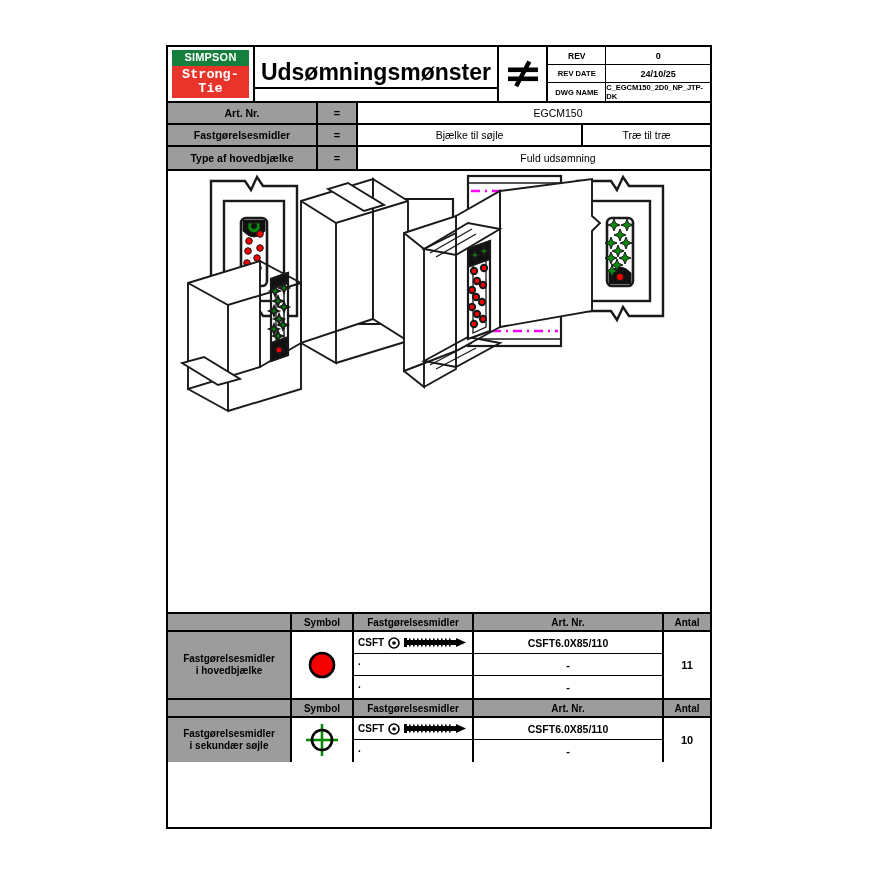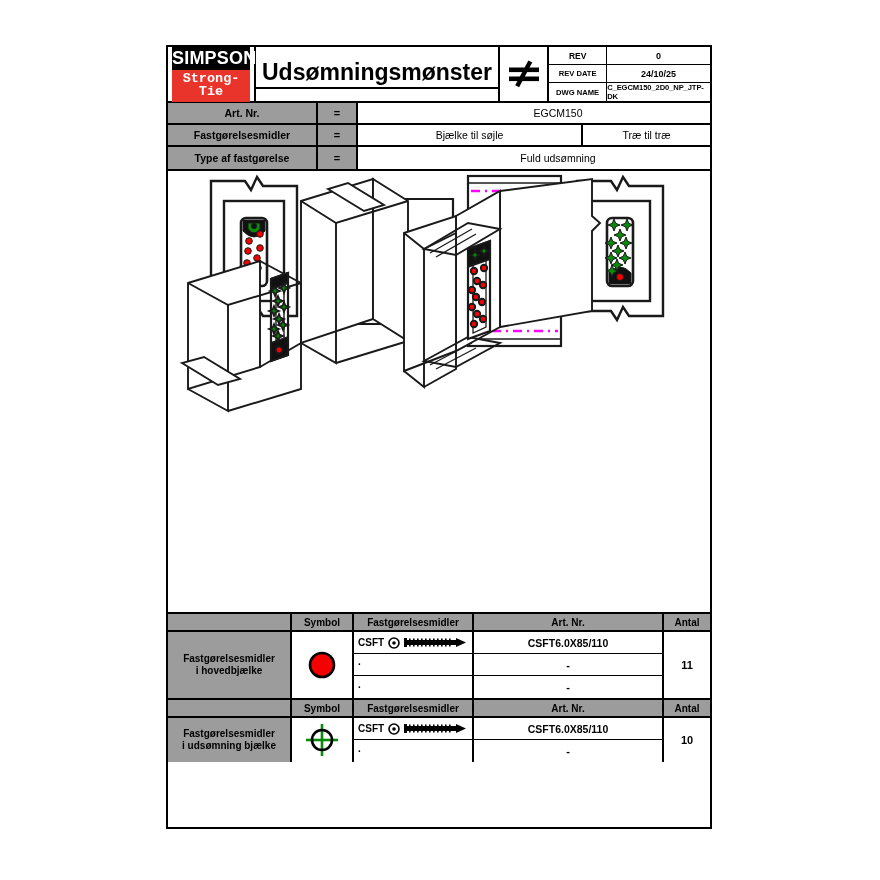--- a/index.html
+++ b/index.html
@@ -27,22 +27,22 @@
   }
   .logo-cell{
     width:88px;
     border-right:2px solid #000;
     box-sizing:border-box;
     display:flex;flex-direction:column;
     justify-content:center;
     padding:3px 4px;
   }
   .logo-top{
-    background:#000000;color:#fff;
-    font-weight:bold;font-size:18px;
+    background:#15803d;color:#fff;
+    font-weight:bold;font-size:11px;
     letter-spacing:.2px;
     text-align:center;
     padding:2px 0 3px;
     line-height:1;
   }
   .logo-bot{
     background:#e8342a;color:#fff;
     font-family:Liberation Mono, monospace;
     font-weight:bold;font-size:13.5px;
     text-align:center;
@@ -257,21 +257,21 @@
     </div>
 
     <div class="spec-row">
       <div class="spec-lab">Fastgørelsesmidler</div>
       <div class="spec-eq">=</div>
       <div class="spec-val">Bjælke til søjle</div>
       <div class="spec-val">Træ til træ</div>
     </div>
 
     <div class="spec-row">
-      <div class="spec-lab">Type af fastgørelse</div>
+      <div class="spec-lab">Type af hovedbjælke</div>
       <div class="spec-eq">=</div>
       <div class="spec-val">Fuld udsømning</div>
     </div>
   </div>
 
   <div class="drawing">
     <svg width="542" height="441" viewBox="0 0 542 441">
 
       <defs>
 
@@ -548,21 +548,21 @@
       <div class="c-desc"></div>
       <div class="c-sym">Symbol</div>
       <div class="c-fast">Fastgørelsesmidler</div>
       <div class="c-art">Art. Nr.</div>
       <div class="c-ant">Antal</div>
     </div>
     <div class="fbody">
       <div class="c-desc desc-cell">
         <span>
           <span>Fastgørelsesmidler</span><br>
-          <span>i udsømning bjælke</span>
+          <span>i sekundær søjle</span>
         </span>
       </div>
       <div class="c-sym sym-cell">
         <svg width="34" height="34" viewBox="0 0 34 34">
           <line x1="17" y1="1" x2="17" y2="33" stroke="#0a8a0a" stroke-width="2.6"></line>
           <line x1="1" y1="17" x2="33" y2="17" stroke="#0a8a0a" stroke-width="2.6"></line>
           <circle cx="17" cy="17" r="10" fill="none" stroke="#000" stroke-width="2.6"></circle>
         </svg>
       </div>
       <div class="c-fast stack">

